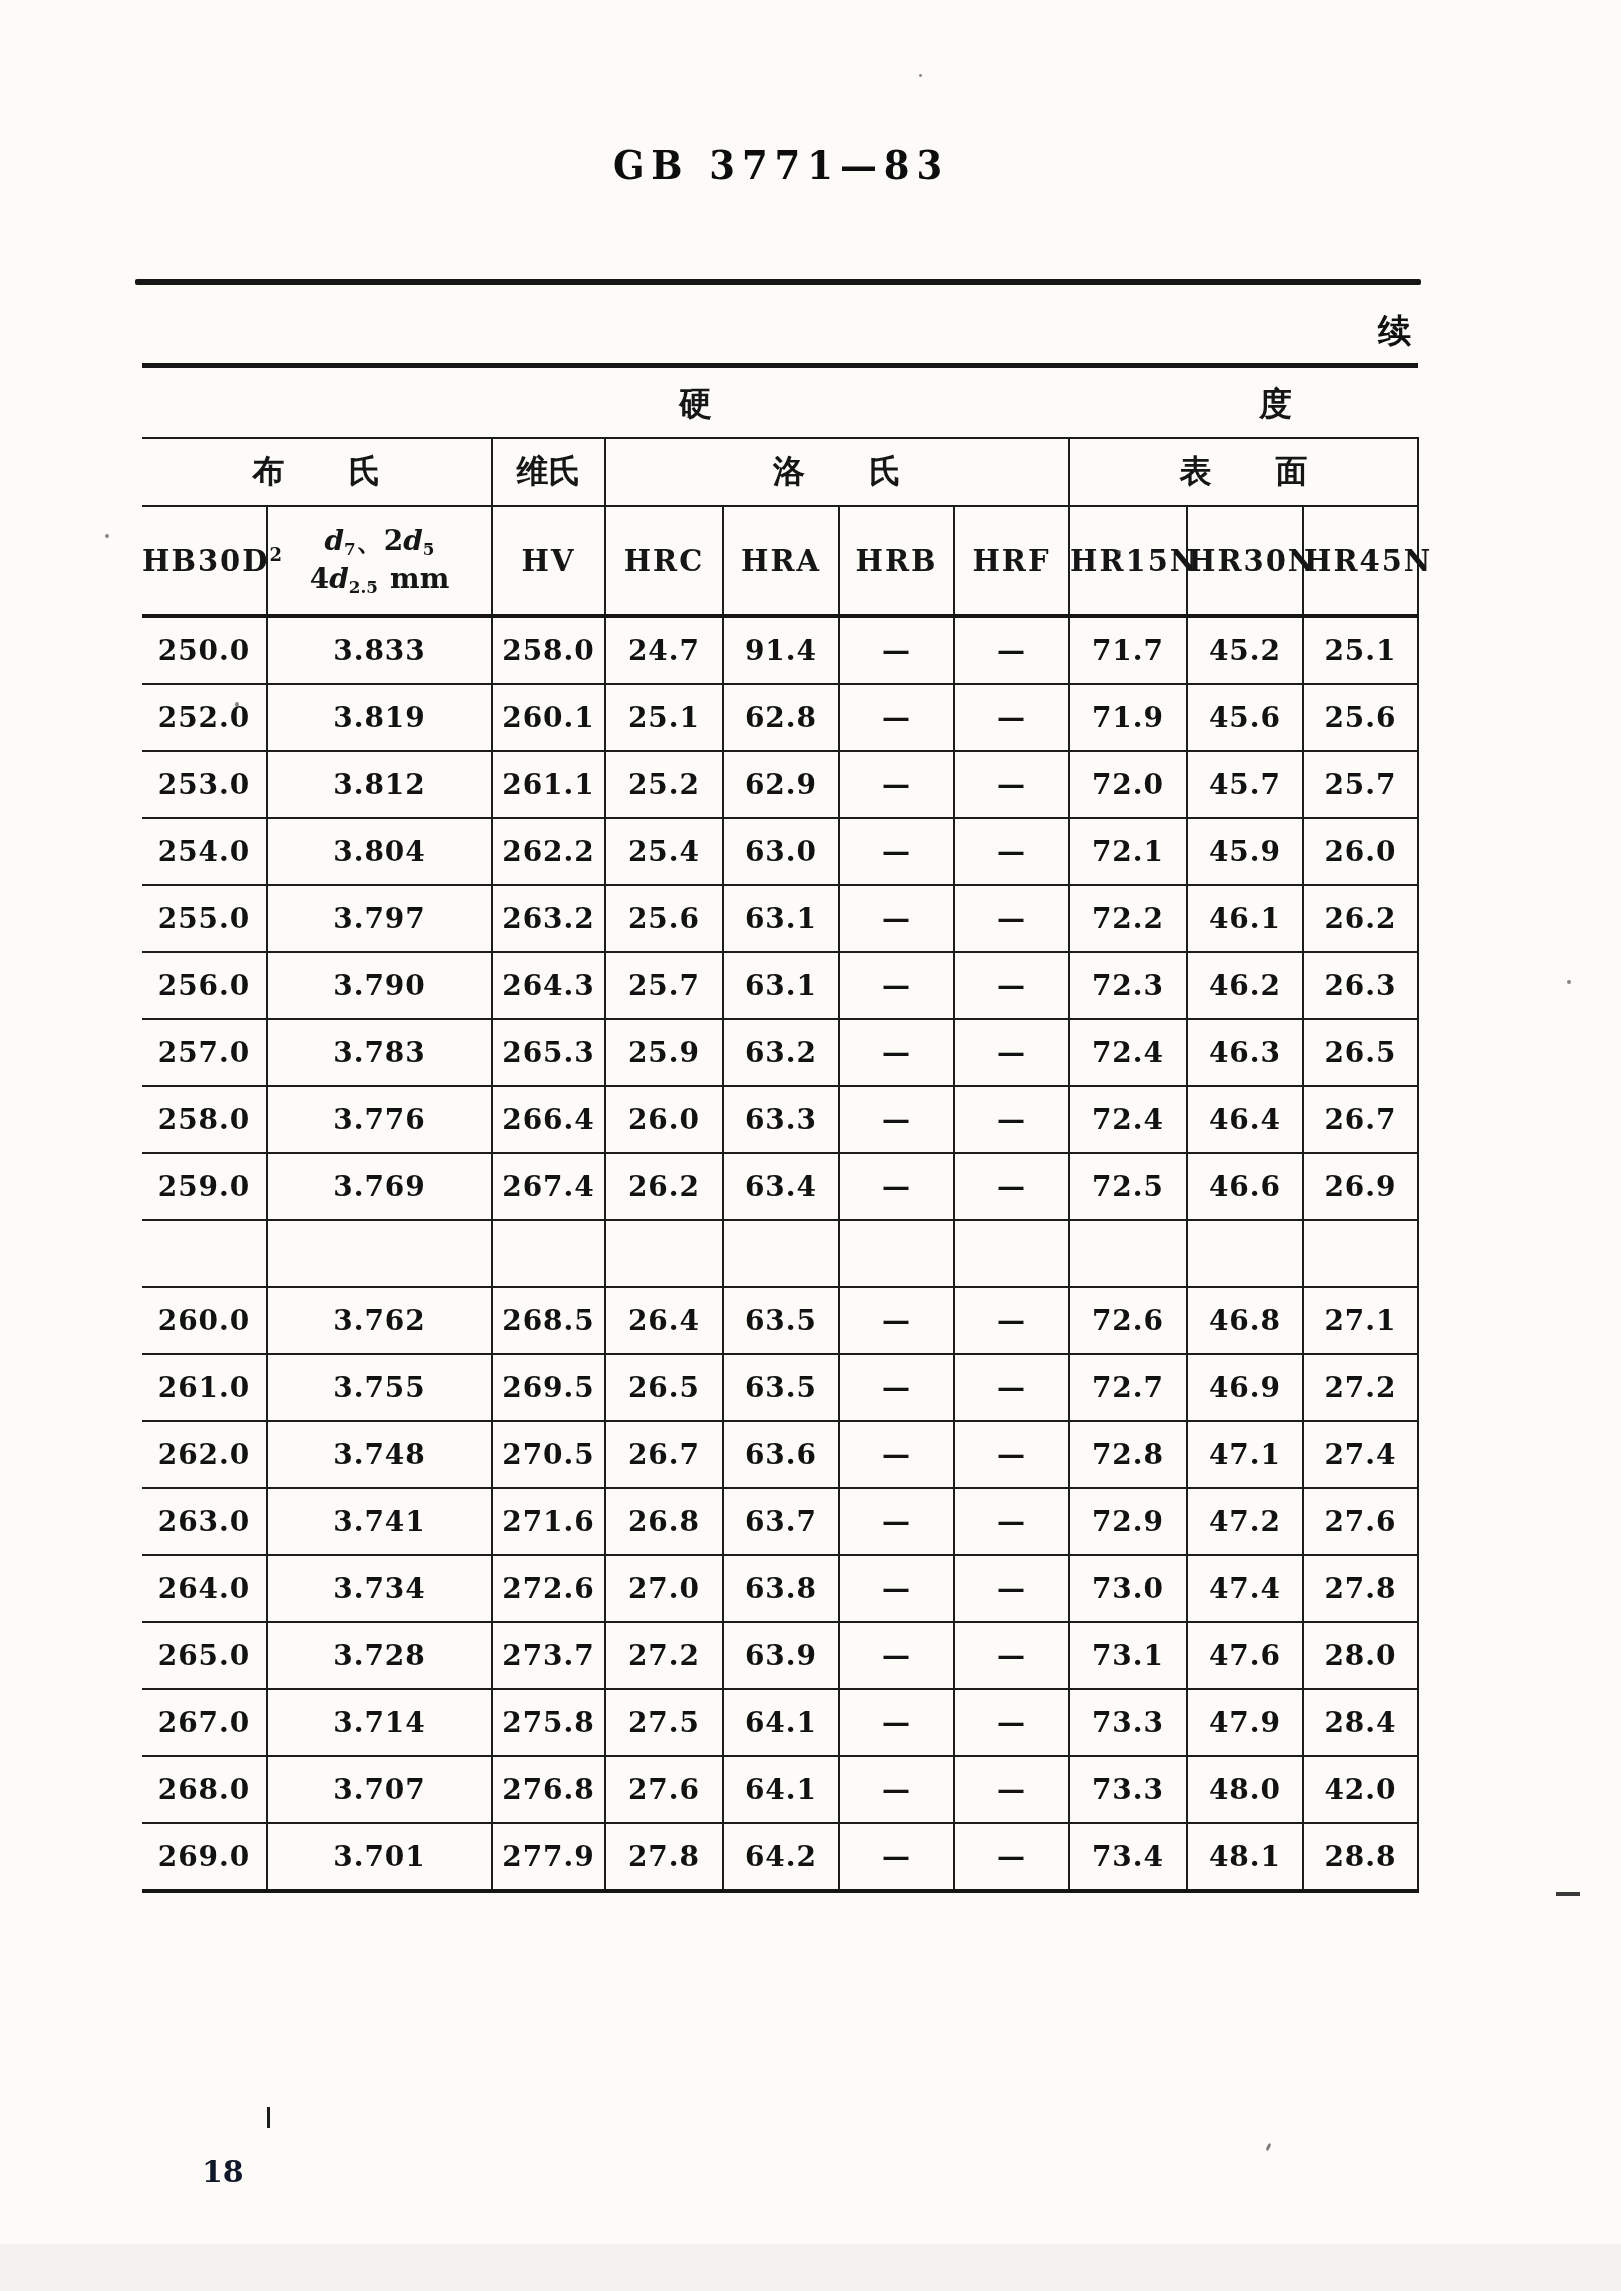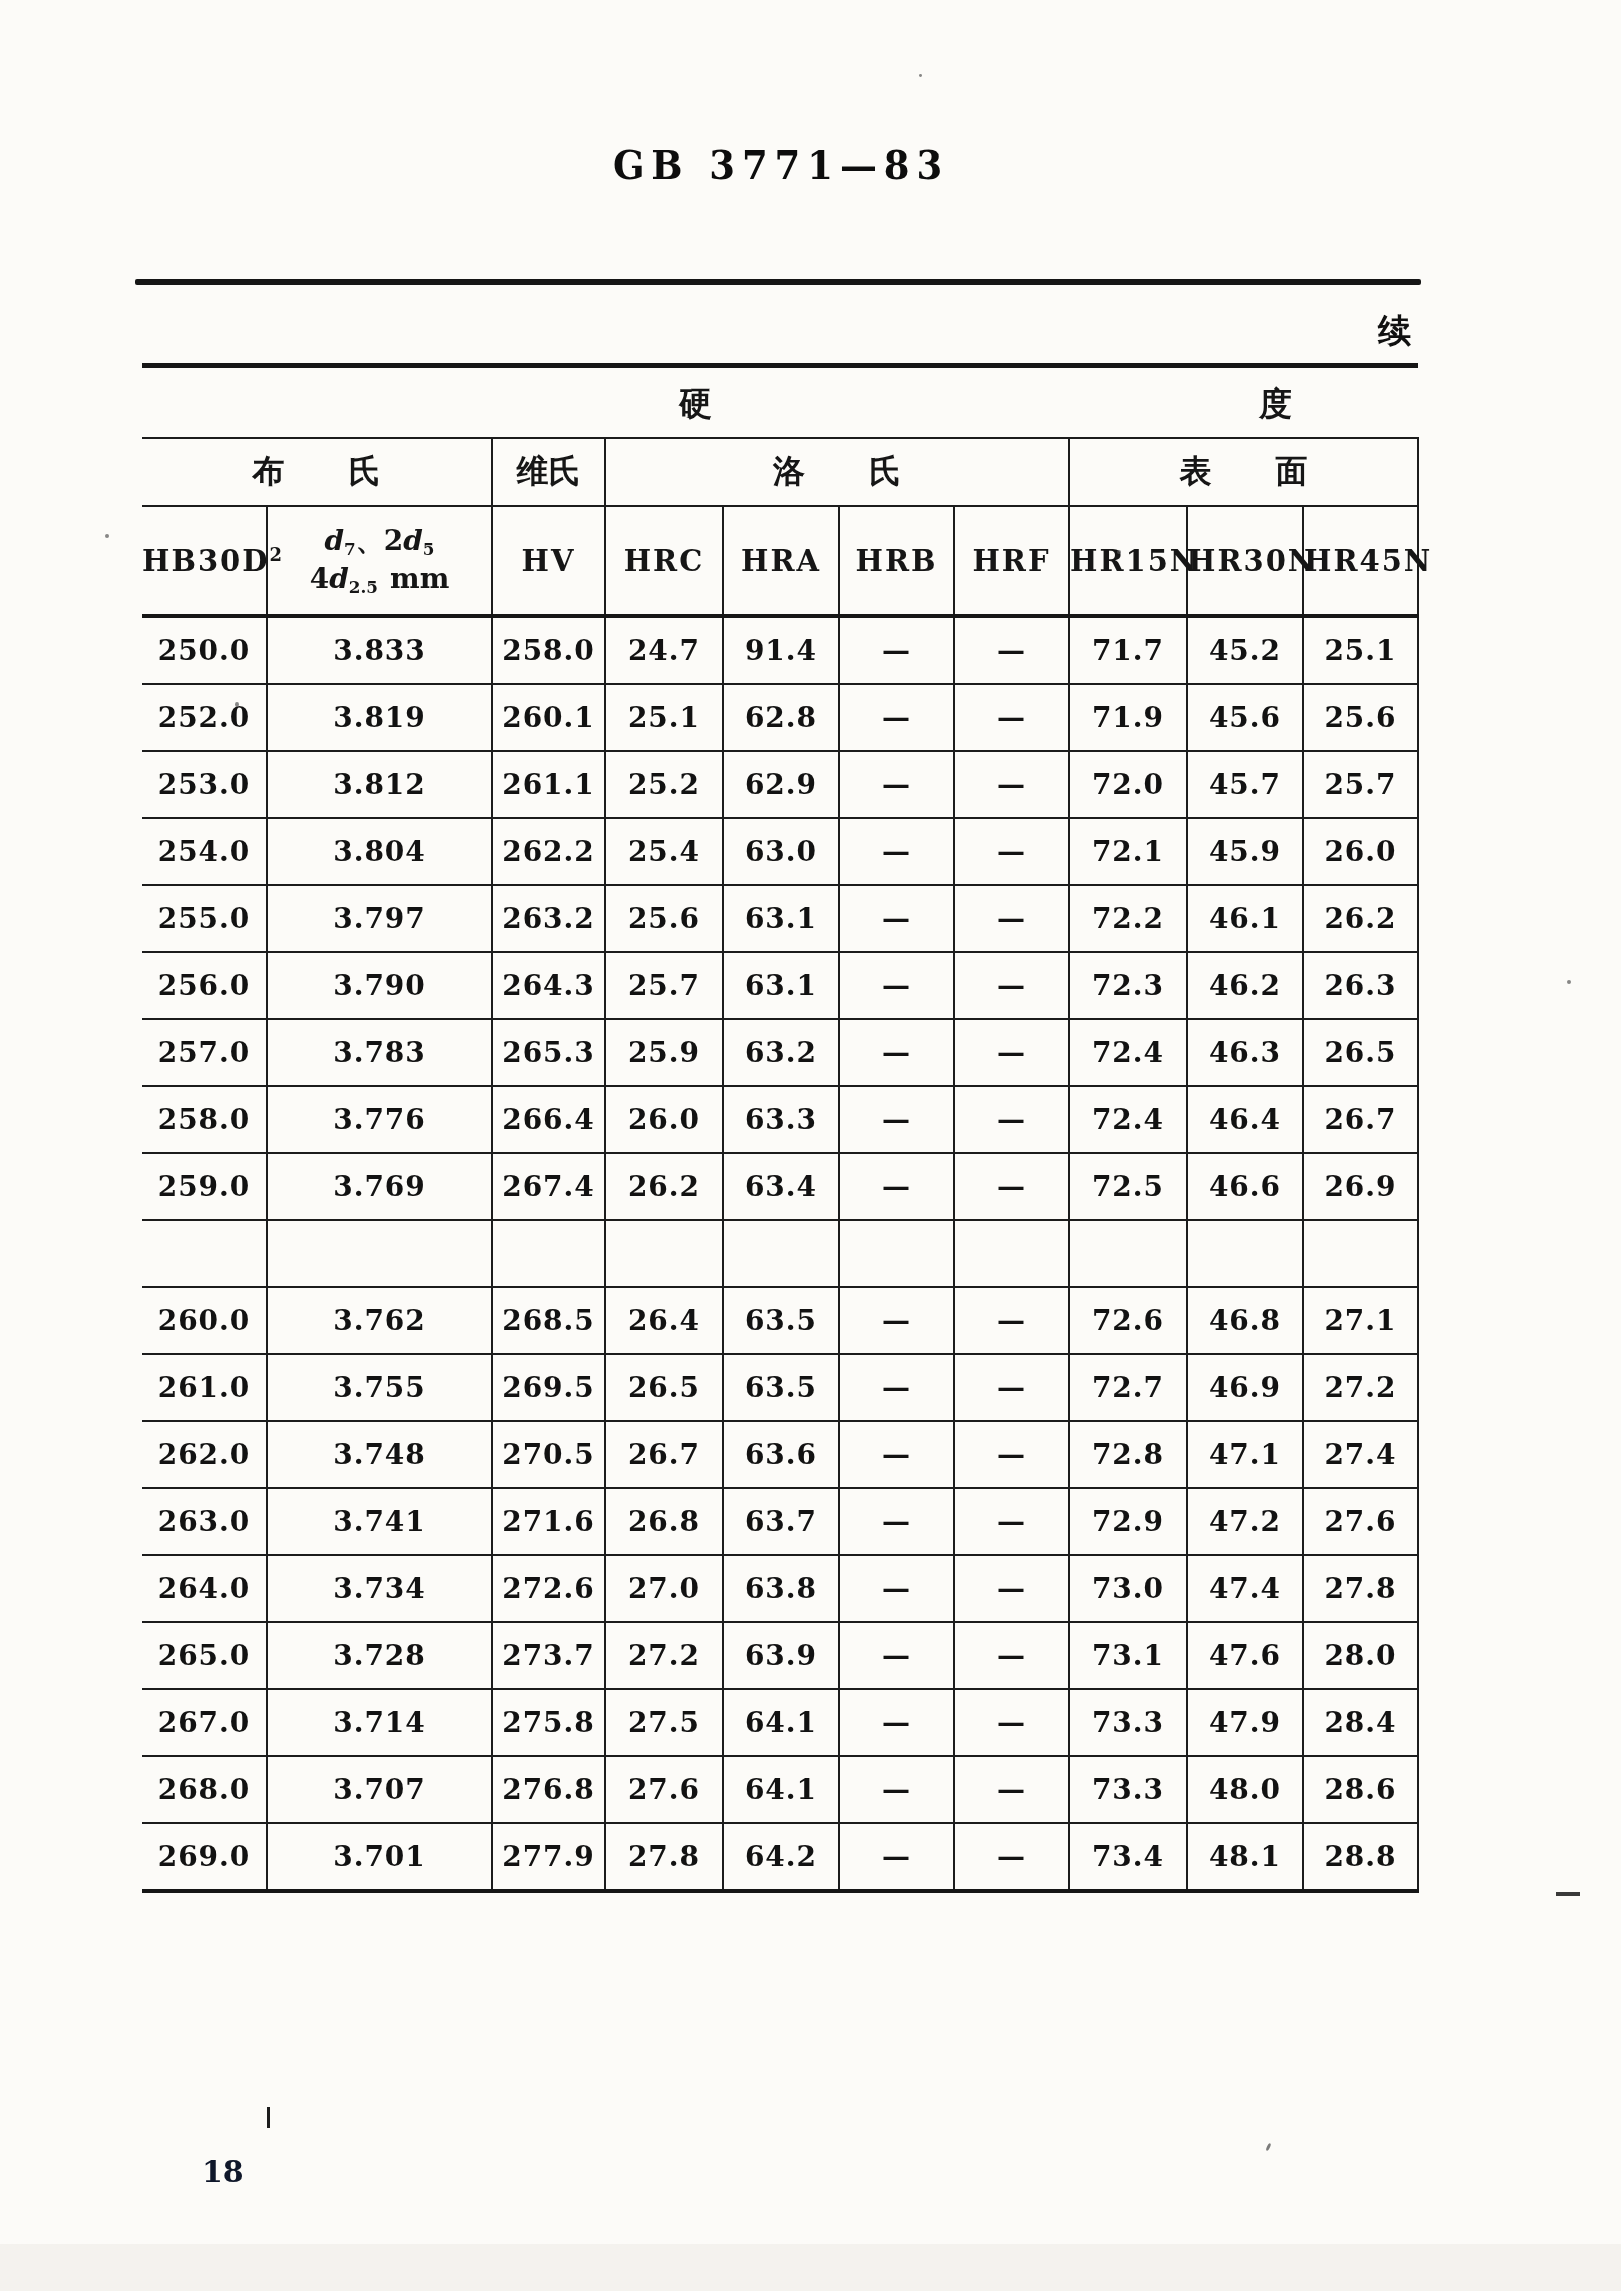--- a/index.html
+++ b/index.html
@@ -364,21 +364,21 @@
         <tr class="data-row">
           <td>268.0</td>
           <td>3.707</td>
           <td>276.8</td>
           <td>27.6</td>
           <td>64.1</td>
           <td>—</td>
           <td>—</td>
           <td>73.3</td>
           <td>48.0</td>
-          <td>28.6</td>
+          <td>42.0</td>
         </tr>
 
         <tr class="data-row">
           <td>269.0</td>
           <td>3.701</td>
           <td>277.9</td>
           <td>27.8</td>
           <td>64.2</td>
           <td>—</td>
           <td>—</td>

